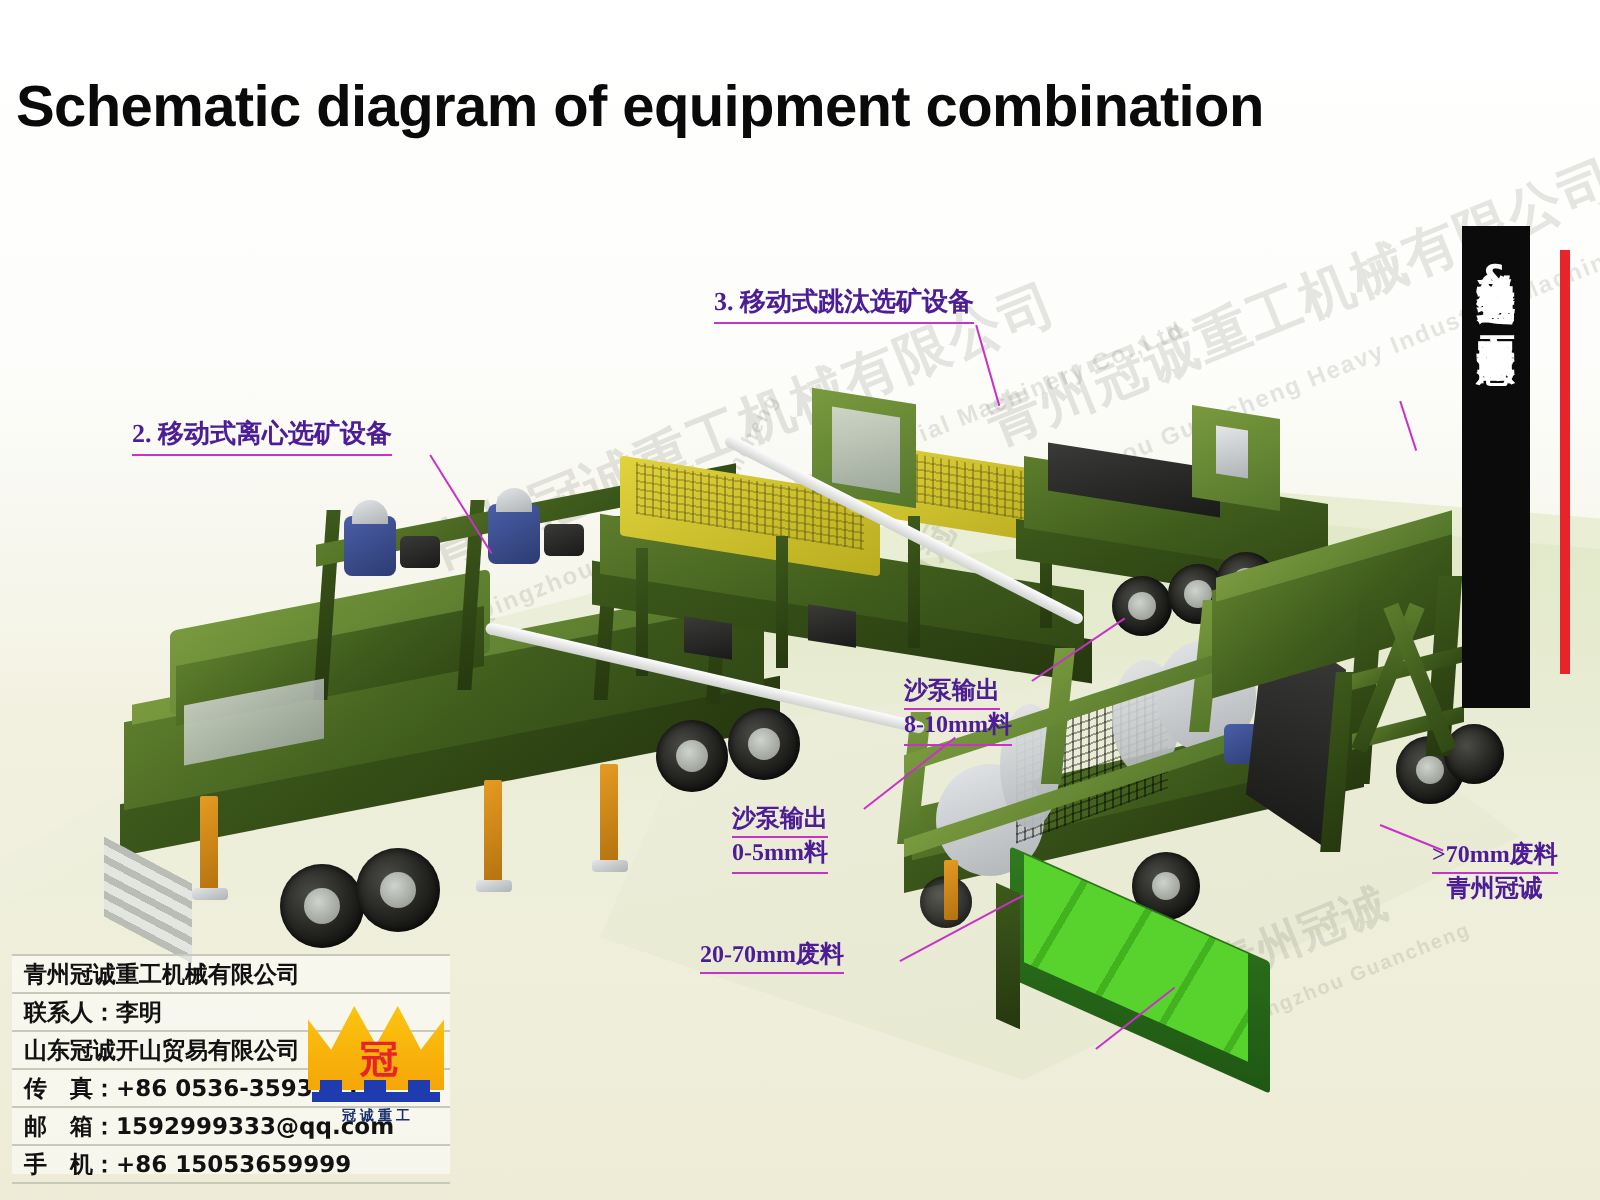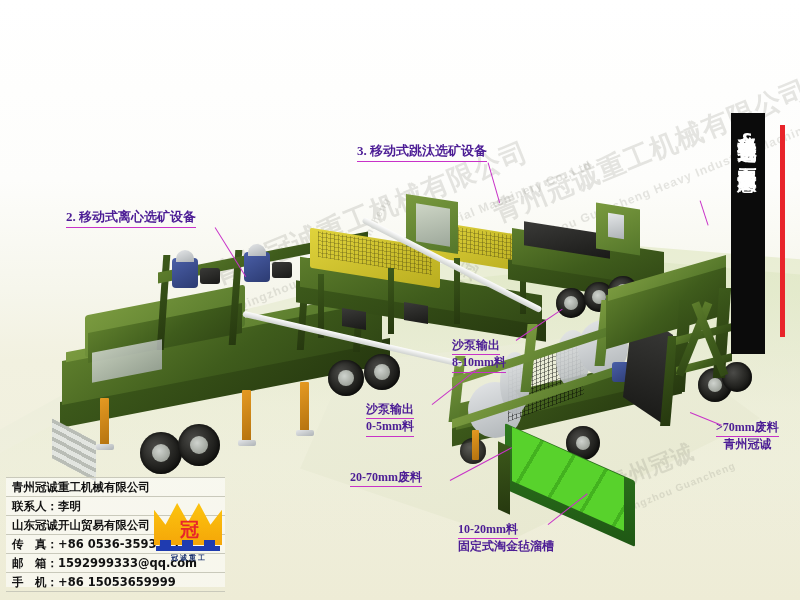--- a/index.html
+++ b/index.html
@@ -276,26 +276,23 @@
     <span class="u">20-70mm废料</span>
   </div>
   <div class="lead" style="left:450px;top:480px;width:70px;transform:rotate(-28deg);"></div>
 
   <div class="lbl" style="left:716px;top:420px;font-size:12px;text-align:center;">
     <div><span class="u">&gt;70mm废料</span></div>
     <div>青州冠诚</div>
   </div>
   <div class="lead" style="left:690px;top:412px;width:34px;transform:rotate(22deg);"></div>
 
-  <div class="lbl" style="left:458px;top:522px;font-size:12px;">
-    <div><span class="u">10-20mm料</span></div>
-    <div>固定式淘金毡溜槽</div>
-  </div>
   <div class="lead" style="left:548px;top:524px;width:50px;transform:rotate(-38deg);"></div>
 
+  <div id="title">Schematic diagram of equipment combination</div>
 
   <div id="banner">
     <div class="vtxt">移动组合式选金&amp;宝石设备示意图</div>
   </div>
   <div id="banner-bar"></div>
 
   <div id="contact">
     <div class="row">青州冠诚重工机械有限公司</div>
     <div class="row">联系人：李明</div>
     <div class="row">山东冠诚开山贸易有限公司</div>

